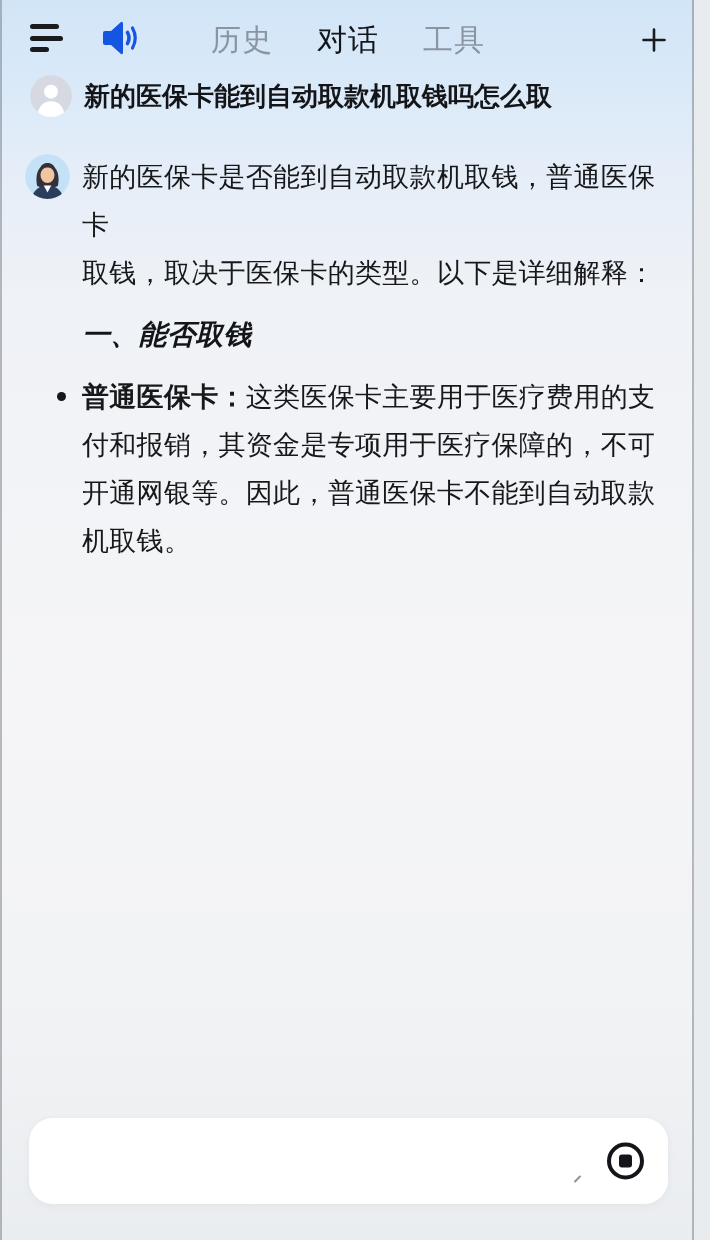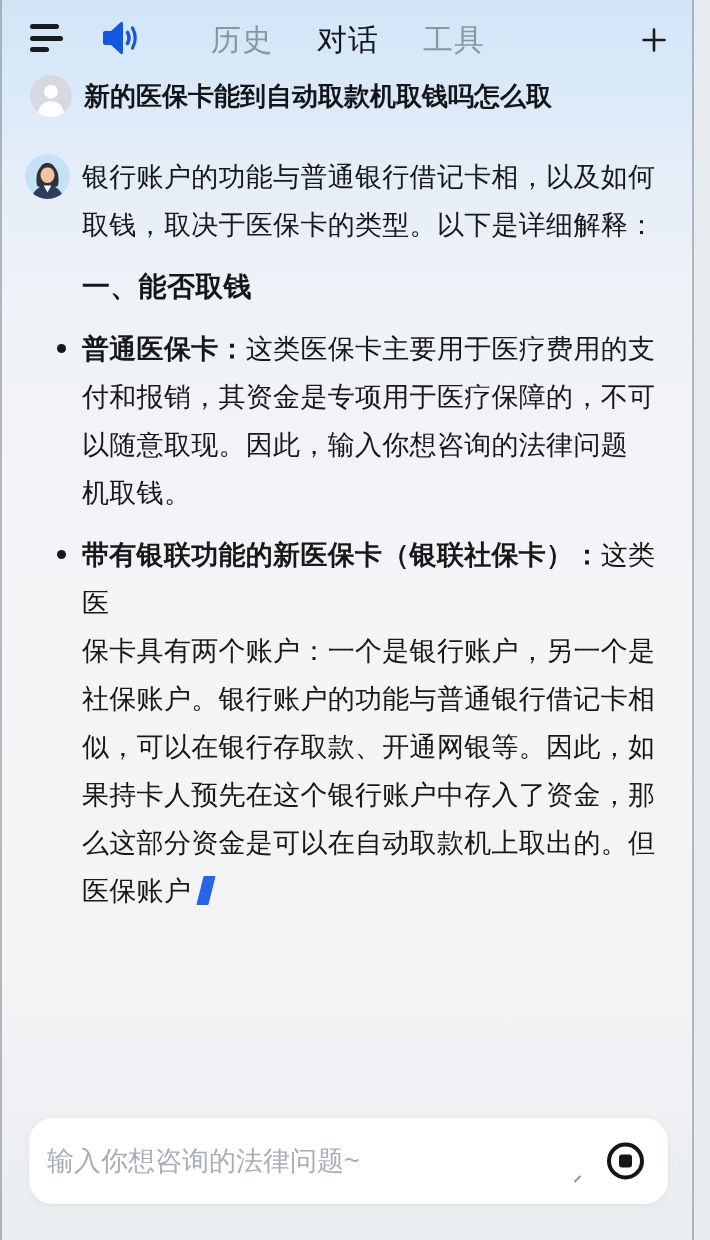--- a/index.html
+++ b/index.html
@@ -29,21 +29,21 @@
   .user-row{position:absolute;left:30px;top:75px;right:24px;display:flex;align-items:center;gap:12px;}
   .avatar{flex:0 0 auto;border-radius:50%;overflow:hidden;display:block;}
   .user-row .avatar{width:42px;height:42px;}
   .user-q{margin:0;font-size:26px;font-weight:700;line-height:42px;color:#131519;white-space:nowrap;}
 
   
   .ai-avatar{position:absolute;left:25px;top:154px;width:45px;height:45px;border-radius:50%;overflow:hidden;}
   .ai-body{position:absolute;left:82px;top:153px;width:580px;font-size:27px;line-height:48px;letter-spacing:.3px;color:#17181a;}
   .ai-body p{margin:0;white-space:pre-line;}
   .intro{margin:0 0 16px 0 !important;}
-  .sec-head{margin:0 0 16px 0;font-size:28px;line-height:44px;font-weight:700;color:#131519;}
+  .sec-head{margin:0 0 16px 0;font-size:28px;line-height:44px;font-weight:700;color:#131519;font-style:italic;}
   ul.points{list-style:none;margin:0;padding:0;}
   ul.points li{position:relative;margin:0 0 14px 0;}
   .dot{position:absolute;left:-25px;top:19px;width:9px;height:9px;border-radius:50%;background:#15171a;}
   .lead{font-weight:700;}
   .caret{display:inline-block;width:12px;height:29px;background:#2765e8;transform:skewX(-14deg);border-radius:1px;vertical-align:-5px;margin-left:9px;}
 
   
   .composer{position:absolute;left:29px;right:26px;top:1118px;height:86px;background:#ffffff;border-radius:24px;box-shadow:0 2px 8px rgba(40,50,70,.05);}
   .composer input{position:absolute;left:18px;top:0;height:100%;width:480px;border:0;outline:0;background:transparent;font-family:inherit;font-size:27px;color:#17181a;padding:0;}
   .composer input::placeholder{color:#a9adb6;opacity:1;}
@@ -102,44 +102,33 @@
       <circle cx="24" cy="24" r="24" fill="#c3e2f6"></circle>
       <path d="M13 34 C11 26 12 12 24 11 C36 12 37 26 35 34 L30 36 L18 36 Z" fill="#34303a"></path>
       <ellipse cx="24" cy="22.5" rx="7.5" ry="8.5" fill="#f0c5a2"></ellipse>
       <path d="M15.5 22 C14.5 12 20 9.5 24 9.5 C28 9.5 33.5 12 32.5 22 C32.5 15.5 29 14 24 14 C19 14 15.5 15.5 15.5 22 Z" fill="#34303a"></path>
       <path d="M7 48 C8.5 38 16 33.5 24 33.5 C32 33.5 39.5 38 41 48 Z" fill="#2c3d5e"></path>
       <path d="M20 33.5 L24 41 L28 33.5 Z" fill="#ffffff"></path>
     </svg>
   </span>
 
   <div class="ai-body">
-    <p class="intro">银行账户的功能与普通银行借记卡相，以及如何
+    <p class="intro">新的医保卡是否能到自动取款机取钱，普通医保卡
 取钱，取决于医保卡的类型。以下是详细解释：</p>
     <h3 class="sec-head">一、能否取钱</h3>
     <ul class="points">
       <li>
         <span class="dot"></span>
         <p><span class="lead">普通医保卡：</span><span>这类医保卡主要用于医疗费用的支
 付和报销，其资金是专项用于医疗保障的，不可
-以随意取现。因此，输入你想咨询的法律问题
+开通网银等。因此，普通医保卡不能到自动取款
 机取钱。</span></p>
-      </li>
-      <li>
-        <span class="dot"></span>
-        <p><span class="lead">带有银联功能的新医保卡（银联社保卡）：</span><span>这类医
-保卡具有两个账户：一个是银行账户，另一个是
-社保账户。银行账户的功能与普通银行借记卡相
-似，可以在银行存取款、开通网银等。因此，如
-果持卡人预先在这个银行账户中存入了资金，那
-么这部分资金是可以在自动取款机上取出的。但
-医保账户</span><span class="caret"></span></p>
       </li>
     </ul>
   </div>
 
   <footer class="composer">
-    <input type="text" placeholder="输入你想咨询的法律问题~" style="">
     <span class="grip"></span>
     <button class="stop-btn">
       <span class="stop-sq"></span>
     </button>
   </footer>
 </div>
 
 </body></html>

